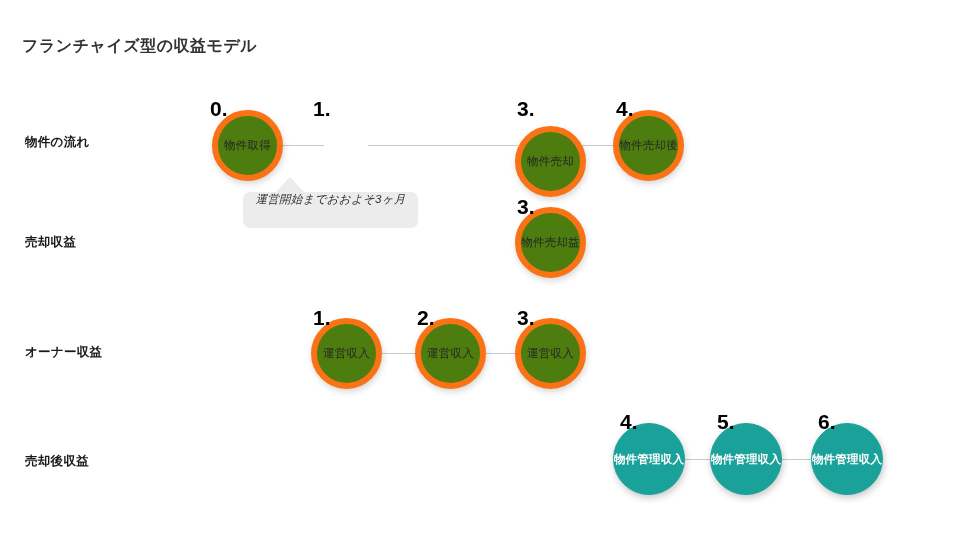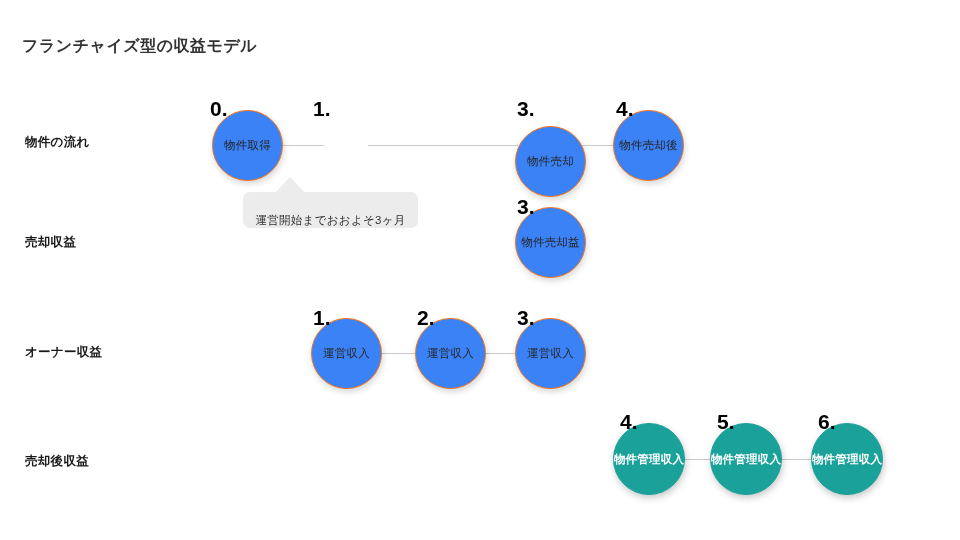--- a/index.html
+++ b/index.html
@@ -50,22 +50,22 @@
   .node {
     position: absolute;
     border-radius: 50%;
     display: flex;
     align-items: center;
     justify-content: center;
     z-index: 3;
     box-sizing: border-box;
   }
   .node-white {
-    background: #3b82f6;
-    border: 1px solid #f97316;
+    background: #4d7c0f;
+    border: 6px solid #f97316;
     box-shadow: 1px 3px 6px rgba(0,0,0,0.16);
   }
   .node-teal {
     background: #1aa199;
     border: 1px solid #1aa199;
     box-shadow: 1px 3px 7px rgba(0,0,0,0.22);
   }
   .node-label {
     font-size: 11.5px;
     line-height: 1.1;
@@ -87,23 +87,24 @@
     color: #000000;
     z-index: 4;
     line-height: 1;
     white-space: nowrap;
   }
   .callout {
     position: absolute;
     background: #ececec;
     border-radius: 7px;
     display: flex;
-    align-items: flex-end;
+    align-items: flex-start;
     justify-content: center;
     z-index: 2;
+    font-style: italic;
   }
   .callout-text {
     font-size: 11.5px;
     color: #2f2f2f;
     white-space: nowrap;
     letter-spacing: 0.3px;
   }
   .callout-arrow {
     position: absolute;
     width: 0;

